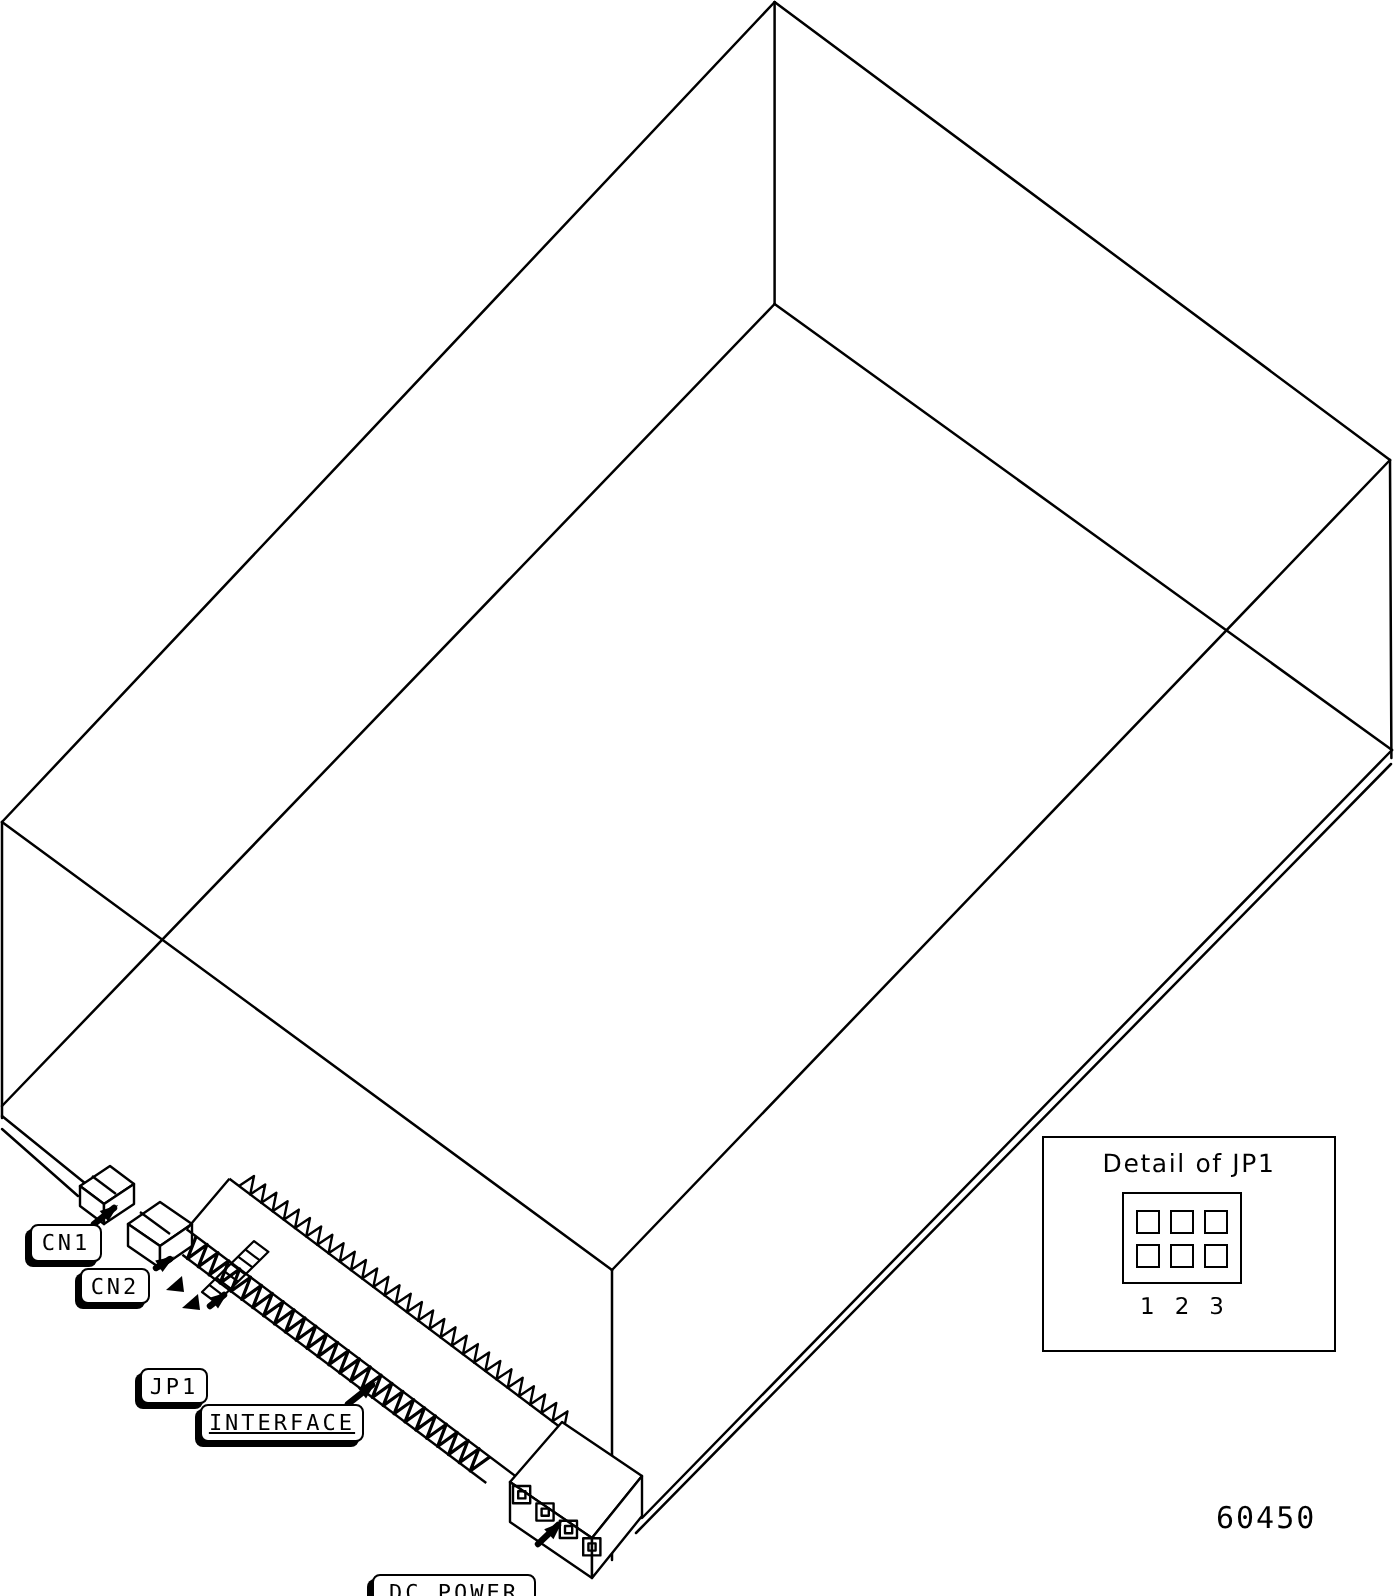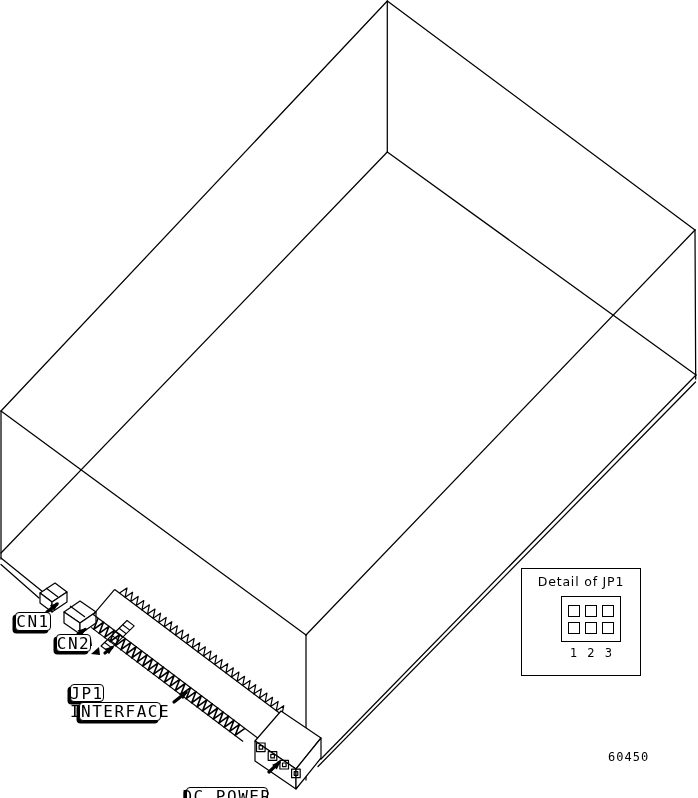--- a/index.html
+++ b/index.html
@@ -3,34 +3,34 @@
 <meta charset="utf-8">
 <style>
   html,body{margin:0;padding:0;background:#ffffff;}
   #canvas{position:relative;width:698px;height:798px;background:#ffffff;overflow:hidden;
           font-family:"DejaVu Sans",sans-serif;}
   #lineart{position:absolute;left:0;top:0;}
   .callout{position:absolute;box-sizing:border-box;background:#ffffff;
            border:1.7px solid #000;border-radius:4px;
            box-shadow:-2.5px 2.5px 0 0 #000;
            display:flex;align-items:center;justify-content:center;
-           font-family:"DejaVu Sans Mono",monospace;font-size:16px;
+           font-family:"DejaVu Sans Mono",monospace;font-size:11px;
            letter-spacing:1.5px;color:#000;white-space:nowrap;z-index:3;}
-  #detail-panel{position:absolute;left:521px;top:568px;width:120px;height:108px;
+  #detail-panel{position:absolute;left:521px;top:568px;width:147px;height:108px;
                 box-sizing:border-box;border:1.7px solid #000;background:#ffffff;z-index:2;}
   #detail-title{margin-top:5px;text-align:center;font-size:12.5px;letter-spacing:0.8px;color:#000;}
   #jumper-block{position:absolute;left:39px;top:27px;width:60px;height:46px;
                 box-sizing:border-box;border:1.7px solid #000;
                 display:grid;grid-template-columns:repeat(3,12px);grid-template-rows:12px 12px;
                 gap:5px;justify-content:center;align-content:center;}
   .jumper-pin{box-sizing:border-box;width:12px;height:12px;border:1.7px solid #000;background:#fff;}
   #pin-numbers{position:absolute;left:39px;top:77px;width:60px;display:flex;
                justify-content:center;gap:10px;font-size:11.5px;color:#000;}
   #part-number{position:absolute;left:608px;top:750px;font-family:"DejaVu Sans Mono",monospace;
-               font-size:12px;letter-spacing:1px;color:#000;}
+               font-size:15px;letter-spacing:1px;color:#000;}
   svg *{vector-effect:non-scaling-stroke;}
 </style>
 </head>
 <body>
 
 <div id="canvas">
 
   <svg id="lineart" width="698" height="798" viewBox="0 0 698 798">
 
     <g stroke="#000" stroke-width="1.25" fill="none" stroke-linecap="round">
@@ -132,27 +132,27 @@
       <path d="M0,0 L-9,3.4 L-9,-3.4 Z" transform="translate(87,628.3) rotate(-32.7)"></path>
       <path d="M0,0 L-9,3.4 L-9,-3.4 Z" transform="translate(114,646) rotate(-38)"></path>
       <path d="M0,0 L-9,3.4 L-9,-3.4 Z" transform="translate(188,691) rotate(-38)"></path>
       <path d="M0,0 L-9,3.4 L-9,-3.4 Z" transform="translate(281,761) rotate(-43)"></path>
     </g>
   </svg>
 
   <div class="callout" style="left:15px;top:612px;width:36px;height:19px;">
     <span>CN1</span>
   </div>
-  <div class="callout" style="left:56px;top:634px;width:35px;height:18px;">
+  <div class="callout" style="left:40px;top:634px;width:35px;height:18px;">
     <span>CN2</span>
   </div>
   <div class="callout" style="left:70px;top:684px;width:34px;height:18px;">
     <span>JP1</span>
   </div>
-  <div class="callout" style="left:79px;top:702px;width:82px;height:19px;">
+  <div class="callout" style="left:100px;top:702px;width:82px;height:19px;text-decoration:underline;">
     <span>INTERFACE</span>
   </div>
   <div class="callout" style="left:186px;top:772px;width:82px;height:19px;margin-top:15px;">
     <span>DC POWER</span>
   </div>
 
   <div id="detail-panel">
     <div id="detail-title">Detail of JP1</div>
     <div id="jumper-block">
       <div class="jumper-pin"></div>

